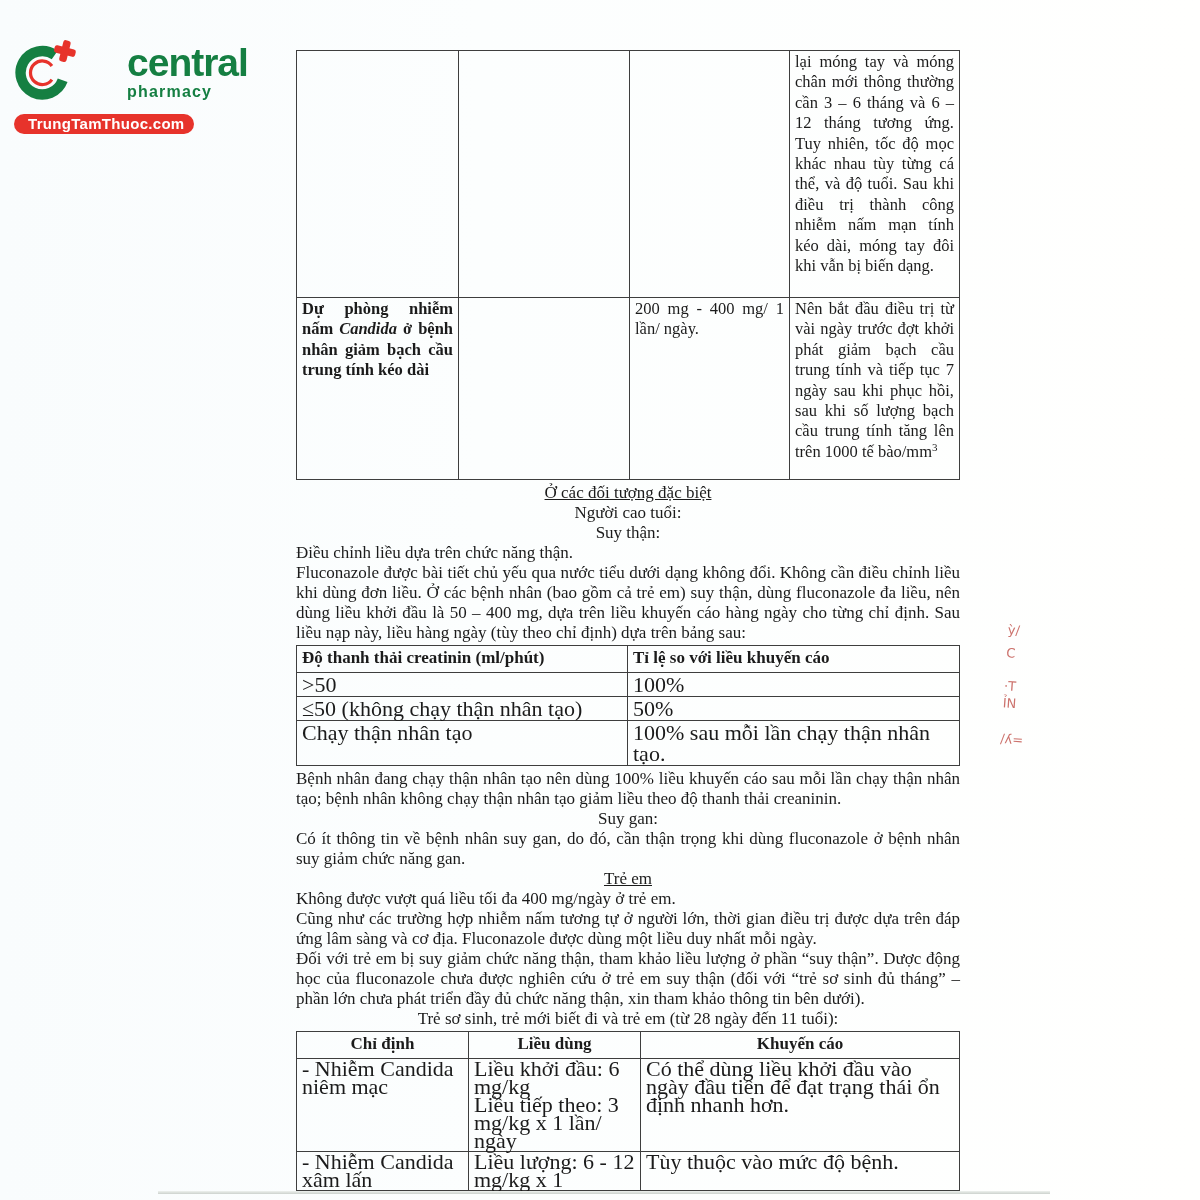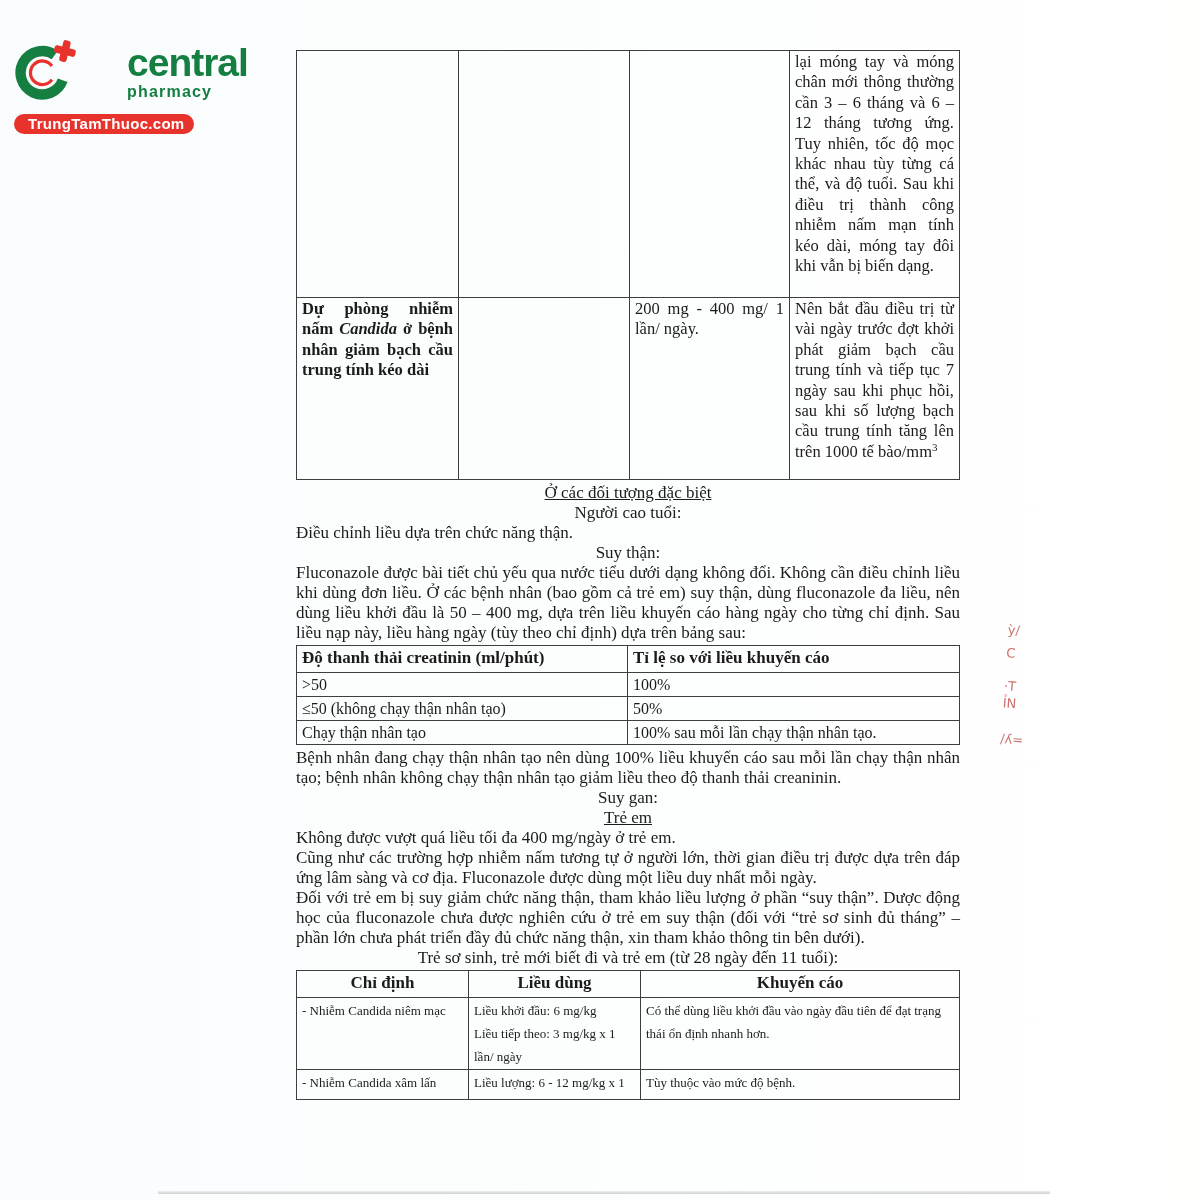--- a/index.html
+++ b/index.html
@@ -34,25 +34,25 @@
   sup{font-size:11px;line-height:0;}
 
   .block{margin-top:3px;}
   .ln{min-height:20px;}
   .it{text-align:center;}
   .ul{text-decoration:underline;}
   .just{text-align:justify;}
 
   .t2{margin-top:2px;padding-left:11px;}
   .t2 th{font-weight:bold;font-size:17px;height:24px;line-height:22px;}
-  .t2 td{font-size:16px;height:21px;line-height:21px;}
+  .t2 td{font-size:22px;height:21px;line-height:21px;}
 
   .t3{margin-top:2px;}
   .t3 th{font-weight:bold;font-size:17px;text-align:center;height:24px;line-height:22px;}
-  .t3 td{font-size:13px;line-height:23px;}
+  .t3 td{font-size:22px;line-height:18px;}
   .t3 .r1 td{height:63px;}
   .t3 .r2 td{height:27px;}
 
   
   .red-marks{position:absolute;left:1004px;top:624px;display:flex;flex-direction:column;
              color:#c05049;font-size:13px;font-family:"DejaVu Sans",sans-serif;
              transform:rotate(4deg);opacity:.8;line-height:1.1;}
   .red-marks span{display:block;}
   .rm1{margin-top:0;}  .rm2{margin-top:9px;} .rm3{margin-top:18px;}
   .rm4{margin-top:3px;} .rm5{margin-top:22px;}
@@ -105,22 +105,22 @@
         <td></td>
         <td>200 mg - 400 mg/ 1 lần/ ngày.</td>
         <td><span>Nên bắt đầu điều trị từ vài ngày trước đợt khởi phát giảm bạch cầu trung tính và tiếp tục 7 ngày sau khi phục hồi, sau khi số lượng bạch cầu trung tính tăng lên trên 1000 tế bào/mm</span><sup>3</sup></td>
       </tr>
     </tbody>
       </table>
 
     <div class="block">
       <div class="ln it ul">Ở các đối tượng đặc biệt</div>
       <div class="ln it">Người cao tuổi:</div>
+      <div class="ln it">Suy thận:</div>
       <div class="ln">Điều chỉnh liều dựa trên chức năng thận.</div>
-      <div class="ln it">Suy thận:</div>
       <div class="just">Fluconazole được bài tiết chủ yếu qua nước tiểu dưới dạng không đổi. Không cần điều chỉnh liều khi dùng đơn liều. Ở các bệnh nhân (bao gồm cả trẻ em) suy thận, dùng fluconazole đa liều, nên dùng liều khởi đầu là 50 – 400 mg, dựa trên liều khuyến cáo hàng ngày cho từng chỉ định. Sau liều nạp này, liều hàng ngày (tùy theo chỉ định) dựa trên bảng sau:</div>
     </div>
 
     <table class="t2">
       <colgroup>
           <col style="width:331px">
           <col>
         </colgroup>
       <tbody>
           <tr>
@@ -138,20 +138,21 @@
       <tr>
         <td>Chạy thận nhân tạo</td>
         <td>100% sau mỗi lần chạy thận nhân tạo.</td>
       </tr>
     </tbody>
       </table>
 
     <div class="block">
       <div class="just">Bệnh nhân đang chạy thận nhân tạo nên dùng 100% liều khuyến cáo sau mỗi lần chạy thận nhân tạo; bệnh nhân không chạy thận nhân tạo giảm liều theo độ thanh thải creaninin.</div>
       <div class="ln it">Suy gan:</div>
+      <div class="just">Có ít thông tin về bệnh nhân suy gan, do đó, cần thận trọng khi dùng fluconazole ở bệnh nhân suy giảm chức năng gan.</div>
       <div class="ln it ul">Trẻ em</div>
       <div class="ln">Không được vượt quá liều tối đa 400 mg/ngày ở trẻ em.</div>
       <div class="just">Cũng như các trường hợp nhiễm nấm tương tự ở người lớn, thời gian điều trị được dựa trên đáp ứng lâm sàng và cơ địa. Fluconazole được dùng một liều duy nhất mỗi ngày.</div>
       <div class="just">Đối với trẻ em bị suy giảm chức năng thận, tham khảo liều lượng ở phần “suy thận”. Dược động học của fluconazole chưa được nghiên cứu ở trẻ em suy thận (đối với “trẻ sơ sinh đủ tháng” – phần lớn chưa phát triển đầy đủ chức năng thận, xin tham khảo thông tin bên dưới).</div>
       <div class="ln it">Trẻ sơ sinh, trẻ mới biết đi và trẻ em (từ 28 ngày đến 11 tuổi):</div>
     </div>
 
     <table class="t3">
       <colgroup>
           <col style="width:172px">

